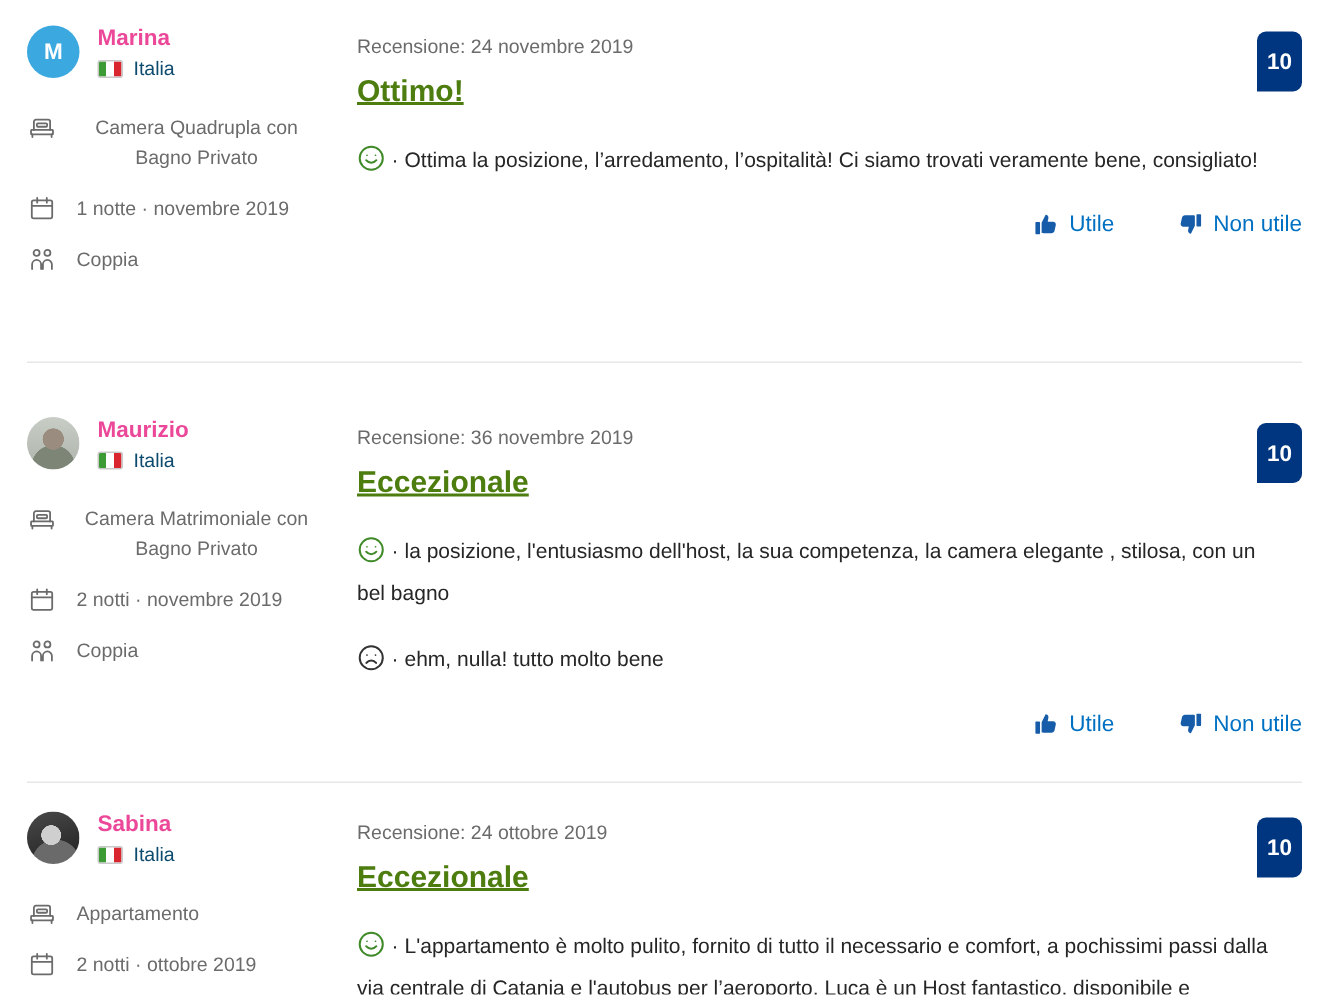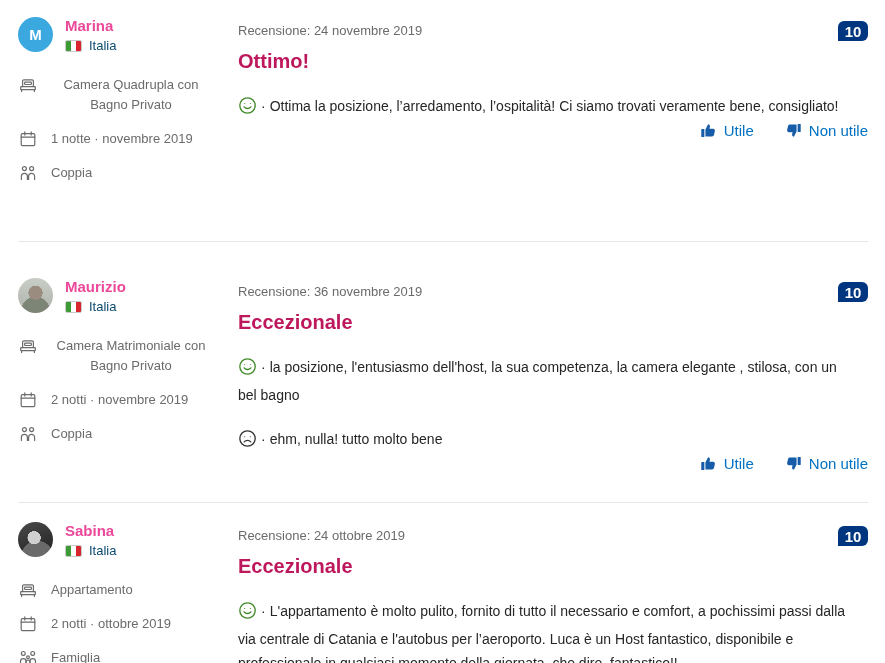--- a/index.html
+++ b/index.html
@@ -60,38 +60,38 @@
   }
   .meta-row .mi { width: 20px; height: 20px; margin-right: 13px; flex: 0 0 20px; margin-top: 0; }
   .meta-row .mtext { max-width: 160px; text-align: center; }
   .mi svg { display: block; }
 
   
   .right { flex: 1 1 auto; position: relative; padding-right: 0; }
   .date-line { font-size: 13px; color: #6b6b6b; line-height: 16px; margin-top: 8px; }
   .score-badge {
     position: absolute; top: 6px; right: 0;
-    min-width: 30px; height: 20px; padding: 0 5px;
+    min-width: 30px; height: 40px; padding: 0 5px;
     background: #003580; color: #ffffff;
     border-radius: 6px 6px 6px 0;
     font-size: 15px; font-weight: bold;
     display: flex; align-items: center; justify-content: center;
   }
-  .review-title { font-size: 20px; font-weight: bold; color: #be185d; margin-top: 9px; line-height: 26px; }
+  .review-title { font-size: 20px; font-weight: bold; color: #4d7c0f; margin-top: 9px; line-height: 26px; text-decoration: underline; }
   .comment {
     margin-top: 20px;
     font-size: 14px; line-height: 24px; color: #262626;
     max-width: 620px;
   }
   .comment .smiley { display: inline-block; vertical-align: -4px; margin-right: 2px; }
   .comment .sep { color: #262626; padding: 0 4px 0 2px; }
   .comment .ctext { white-space: pre-line; }
   .actions {
     display: flex; justify-content: flex-end; align-items: center;
-    gap: 31px; 
+    gap: 42px; margin-top: 19px;
   }
   .vote {
     background: none; border: none; cursor: pointer;
     display: flex; align-items: center; gap: 7px;
     font-family: "Liberation Sans", "DejaVu Sans", sans-serif;
     font-size: 15px; color: #0071c2; padding: 0;
   }
   .vote svg { display: block; }
 </style>
 </head>

